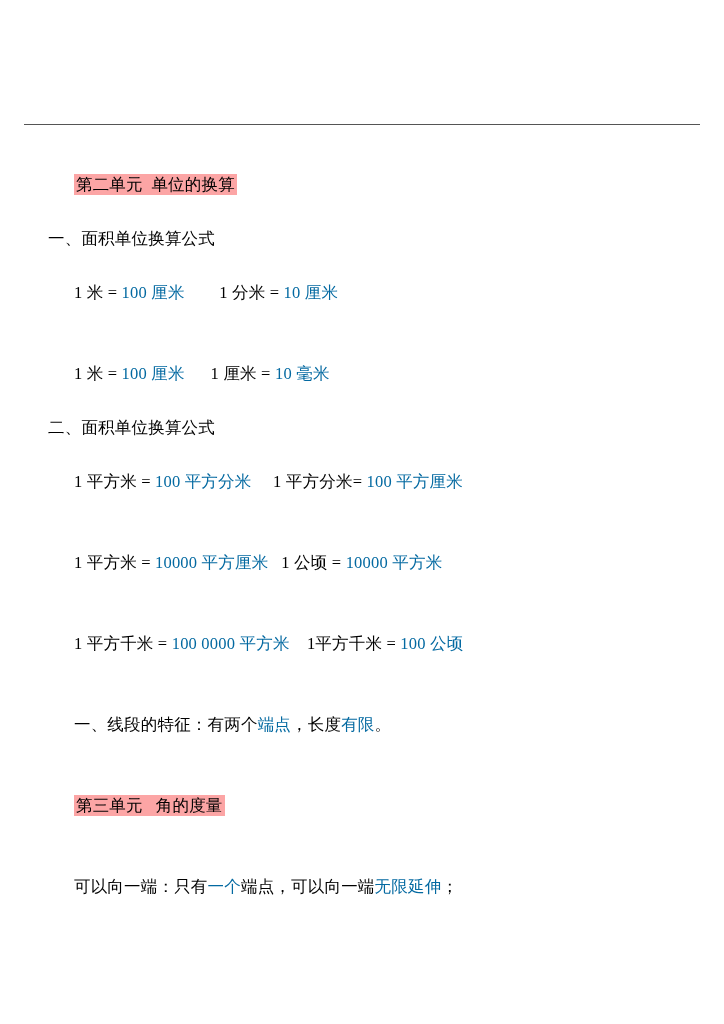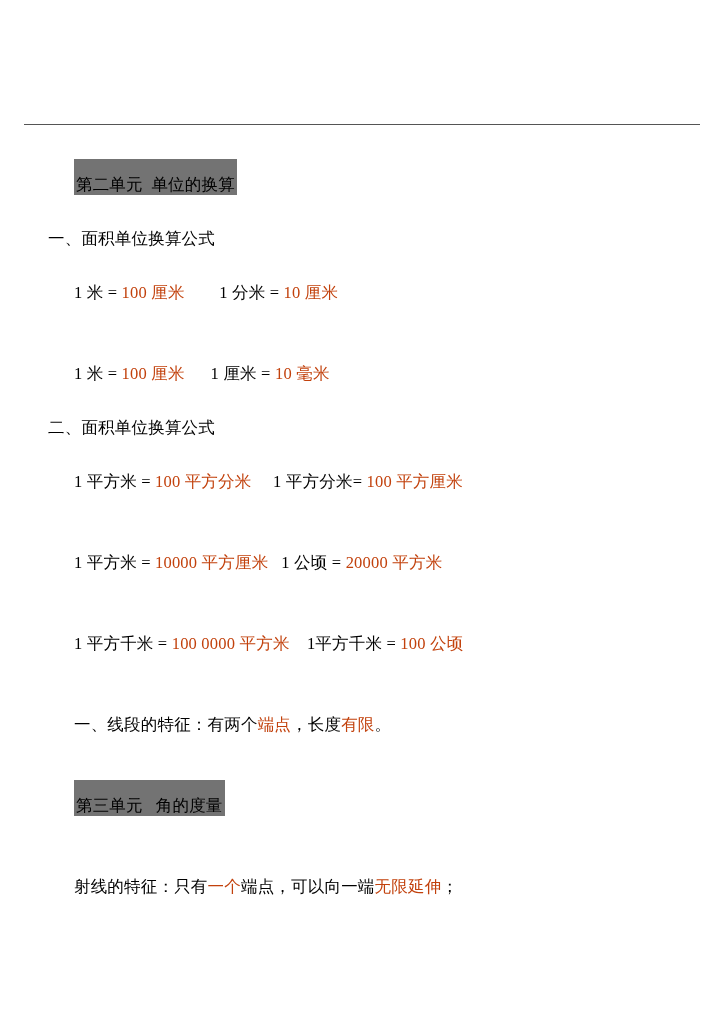--- a/index.html
+++ b/index.html
@@ -35,26 +35,26 @@
     right: 40px;
     top: 144px;
   }
   .line {
     font-size: 16.5px;
     line-height: 27px;
     white-space: pre-wrap;
     letter-spacing: 0.2px;
   }
   .hl {
-    background: #737373;
+    background: #fca5a5;
     display: inline;
-    padding: 16px 2px 1px 2px;
+    padding: 1px 2px 1px 2px;
   }
   .red {
-    color: #c2410c;
+    color: #0369a1;
   }
 </style>
 </head>
 <body>
 
 <div class="page">
 
   <div class="top-rule"></div>
 
   <div class="content">
@@ -73,38 +73,38 @@
       <span>1 米 = </span><span class="red">100 厘米</span><span>      1 厘米 = </span><span class="red">10 毫米</span>
     </div>
 
     <div class="line">二、面积单位换算公式</div>
 
     <div class="line">
       <span>1 平方米 = </span><span class="red">100 平方分米</span><span>     1 平方分米= </span><span class="red">100 平方厘米</span>
     </div>
 
     <div class="line">
-      <span>1 平方米 = </span><span class="red">10000 平方厘米</span><span>   1 公顷 = </span><span class="red">20000 平方米</span>
+      <span>1 平方米 = </span><span class="red">10000 平方厘米</span><span>   1 公顷 = </span><span class="red">10000 平方米</span>
     </div>
 
     <div class="line">
       <span>1 平方千米 = </span><span class="red">100 0000 平方米</span><span>    1平方千米 = </span><span class="red">100 公顷</span>
     </div>
 
 
     <div class="line">
       <span>一、线段的特征：有两个</span><span class="red">端点</span><span>，长度</span><span class="red">有限</span><span>。</span>
     </div>
 
     <div class="line">
       <span class="hl">第三单元   角的度量</span>
     </div>
 
     <div class="line">
-      <span>射线的特征：只有</span><span class="red">一个</span><span>端点，可以向一端</span><span class="red">无限延伸</span><span>；</span>
+      <span>可以向一端：只有</span><span class="red">一个</span><span>端点，可以向一端</span><span class="red">无限延伸</span><span>；</span>
     </div>
 
     <div class="line">
       
     </div>
 
   </div>
 </div>
 
 </body></html>

